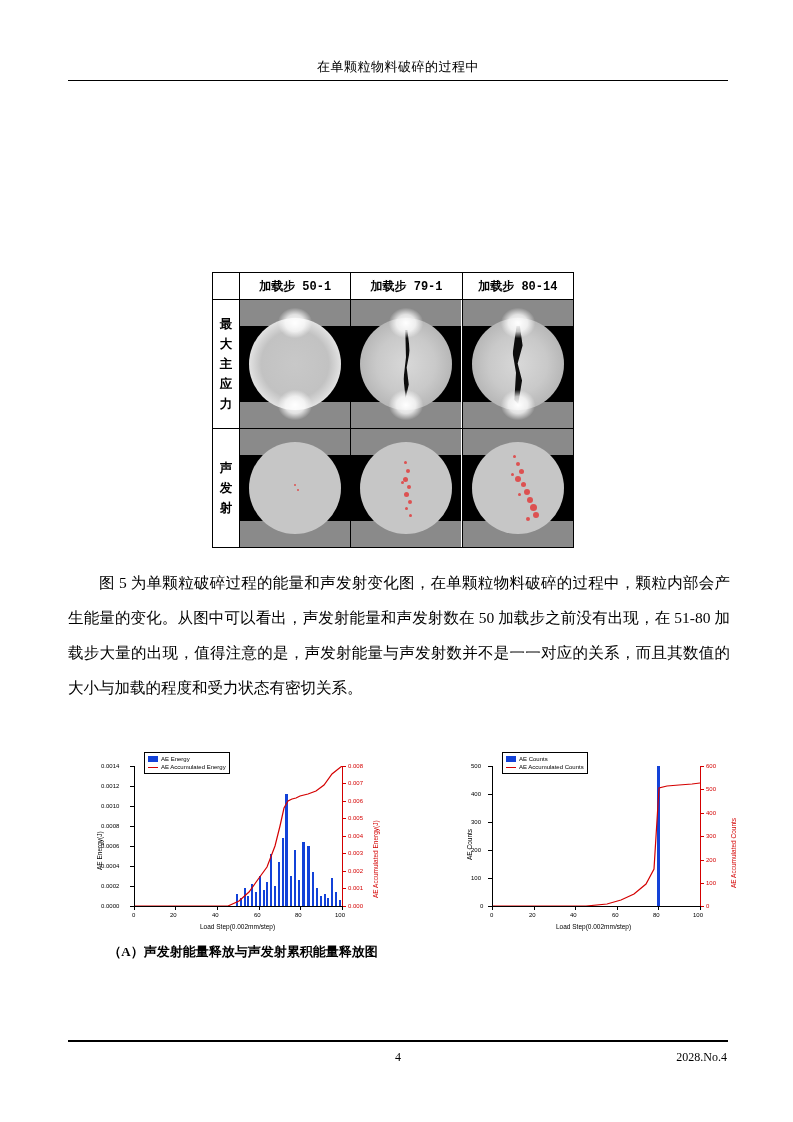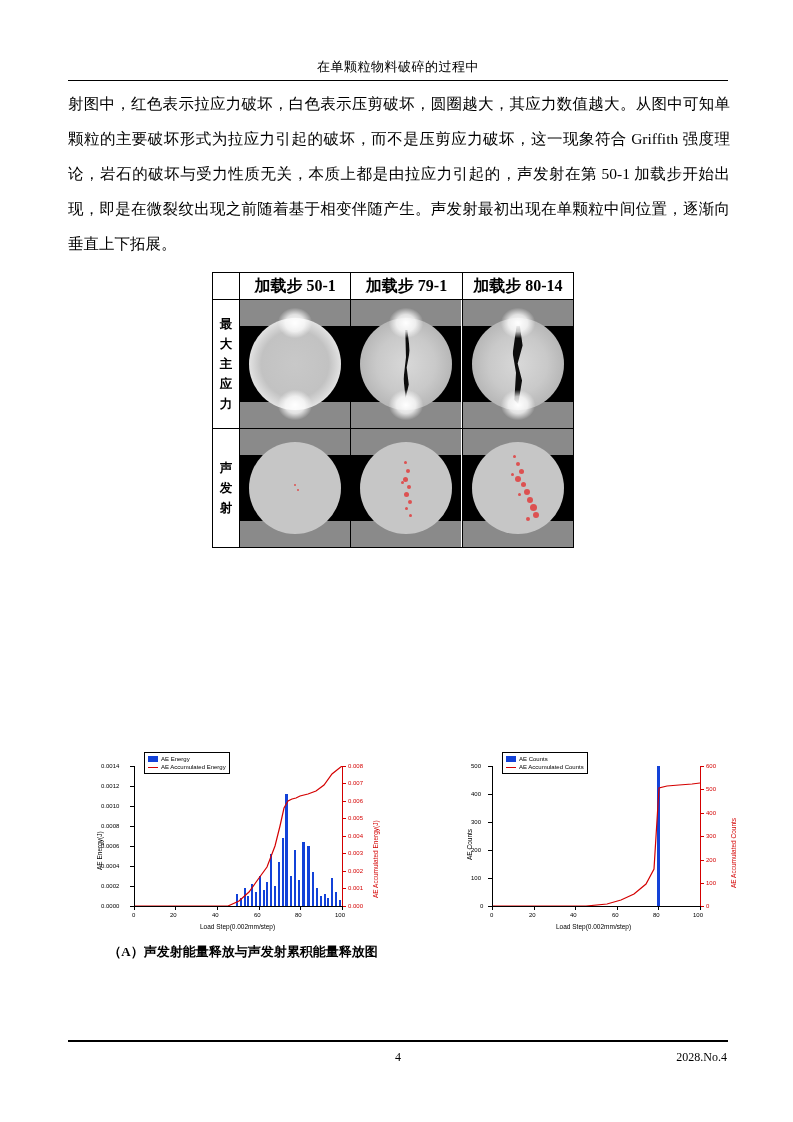--- a/index.html
+++ b/index.html
@@ -65,23 +65,23 @@
     background: #fff;
   }
   table.fig4 td {
     border: 1px solid #000;
     padding: 0;
     text-align: center;
     vertical-align: middle;
   }
   td.hdr {
     height: 26px;
-    font-size: 16px;
+    font-size: 12px;
     font-weight: bold;
-    font-family: Liberation Serif, serif;
+    font-family: Liberation Mono, monospace;
   }
   td.rowlabel {
     width: 26px;
     font-size: 12.5px;
     font-weight: bold;
     line-height: 20px;
   }
   td.rowlabel span { display: block; }
   .cell-img {
     width: 110px;
@@ -262,23 +262,20 @@
   }
 </style>
 </head>
 <body>
 
 <div class="page">
 
   <div class="header">在单颗粒物料破碎的过程中</div>
   <div class="header-rule"></div>
 
-  <div class="body-text" id="para1">
-    <p>射图中，红色表示拉应力破坏，白色表示压剪破坏，圆圈越大，其应力数值越大。从图中可知单颗粒的主要破坏形式为拉应力引起的破坏，而不是压剪应力破坏，这一现象符合 Griffith 强度理论，岩石的破坏与受力性质无关，本质上都是由拉应力引起的，声发射在第 50-1 加载步开始出现，即是在微裂纹出现之前随着基于相变伴随产生。声发射最初出现在单颗粒中间位置，逐渐向垂直上下拓展。</p>
-  </div>
 
   <div class="fig4-wrap">
     <table class="fig4">
       <tbody>
           <tr>
         <td class="rowlabel"></td>
         <td class="hdr">加载步 50-1</td>
         <td class="hdr">加载步 79-1</td>
         <td class="hdr">加载步 80-14</td>
       </tr>
@@ -381,20 +378,23 @@
               <div class="ae-dot" style="left:55px;top:64px;width:3px;height:3px;"></div>
             </div>
           </div>
         </td>
       </tr>
     </tbody>
       </table>
   </div>
 
 
+  <div class="body-text" id="para2">
+    <p>图 5 为单颗粒破碎过程的能量和声发射变化图，在单颗粒物料破碎的过程中，颗粒内部会产生能量的变化。从图中可以看出，声发射能量和声发射数在 50 加载步之前没有出现，在 51-80 加载步大量的出现，值得注意的是，声发射能量与声发射数并不是一一对应的关系，而且其数值的大小与加载的程度和受力状态有密切关系。</p>
+  </div>
 
   <div class="chart-box" id="chartA">
 
     <div class="axis-line v" style="left:52px;top:18px;height:140px;"></div>
 
     <div class="axis-line h" style="left:52px;top:158px;width:208px;"></div>
 
     <div class="axis-line v red" style="left:260px;top:18px;height:140px;"></div>
 
     <div class="tick" style="left:48px;top:158px;width:4px;height:1px;"></div>

